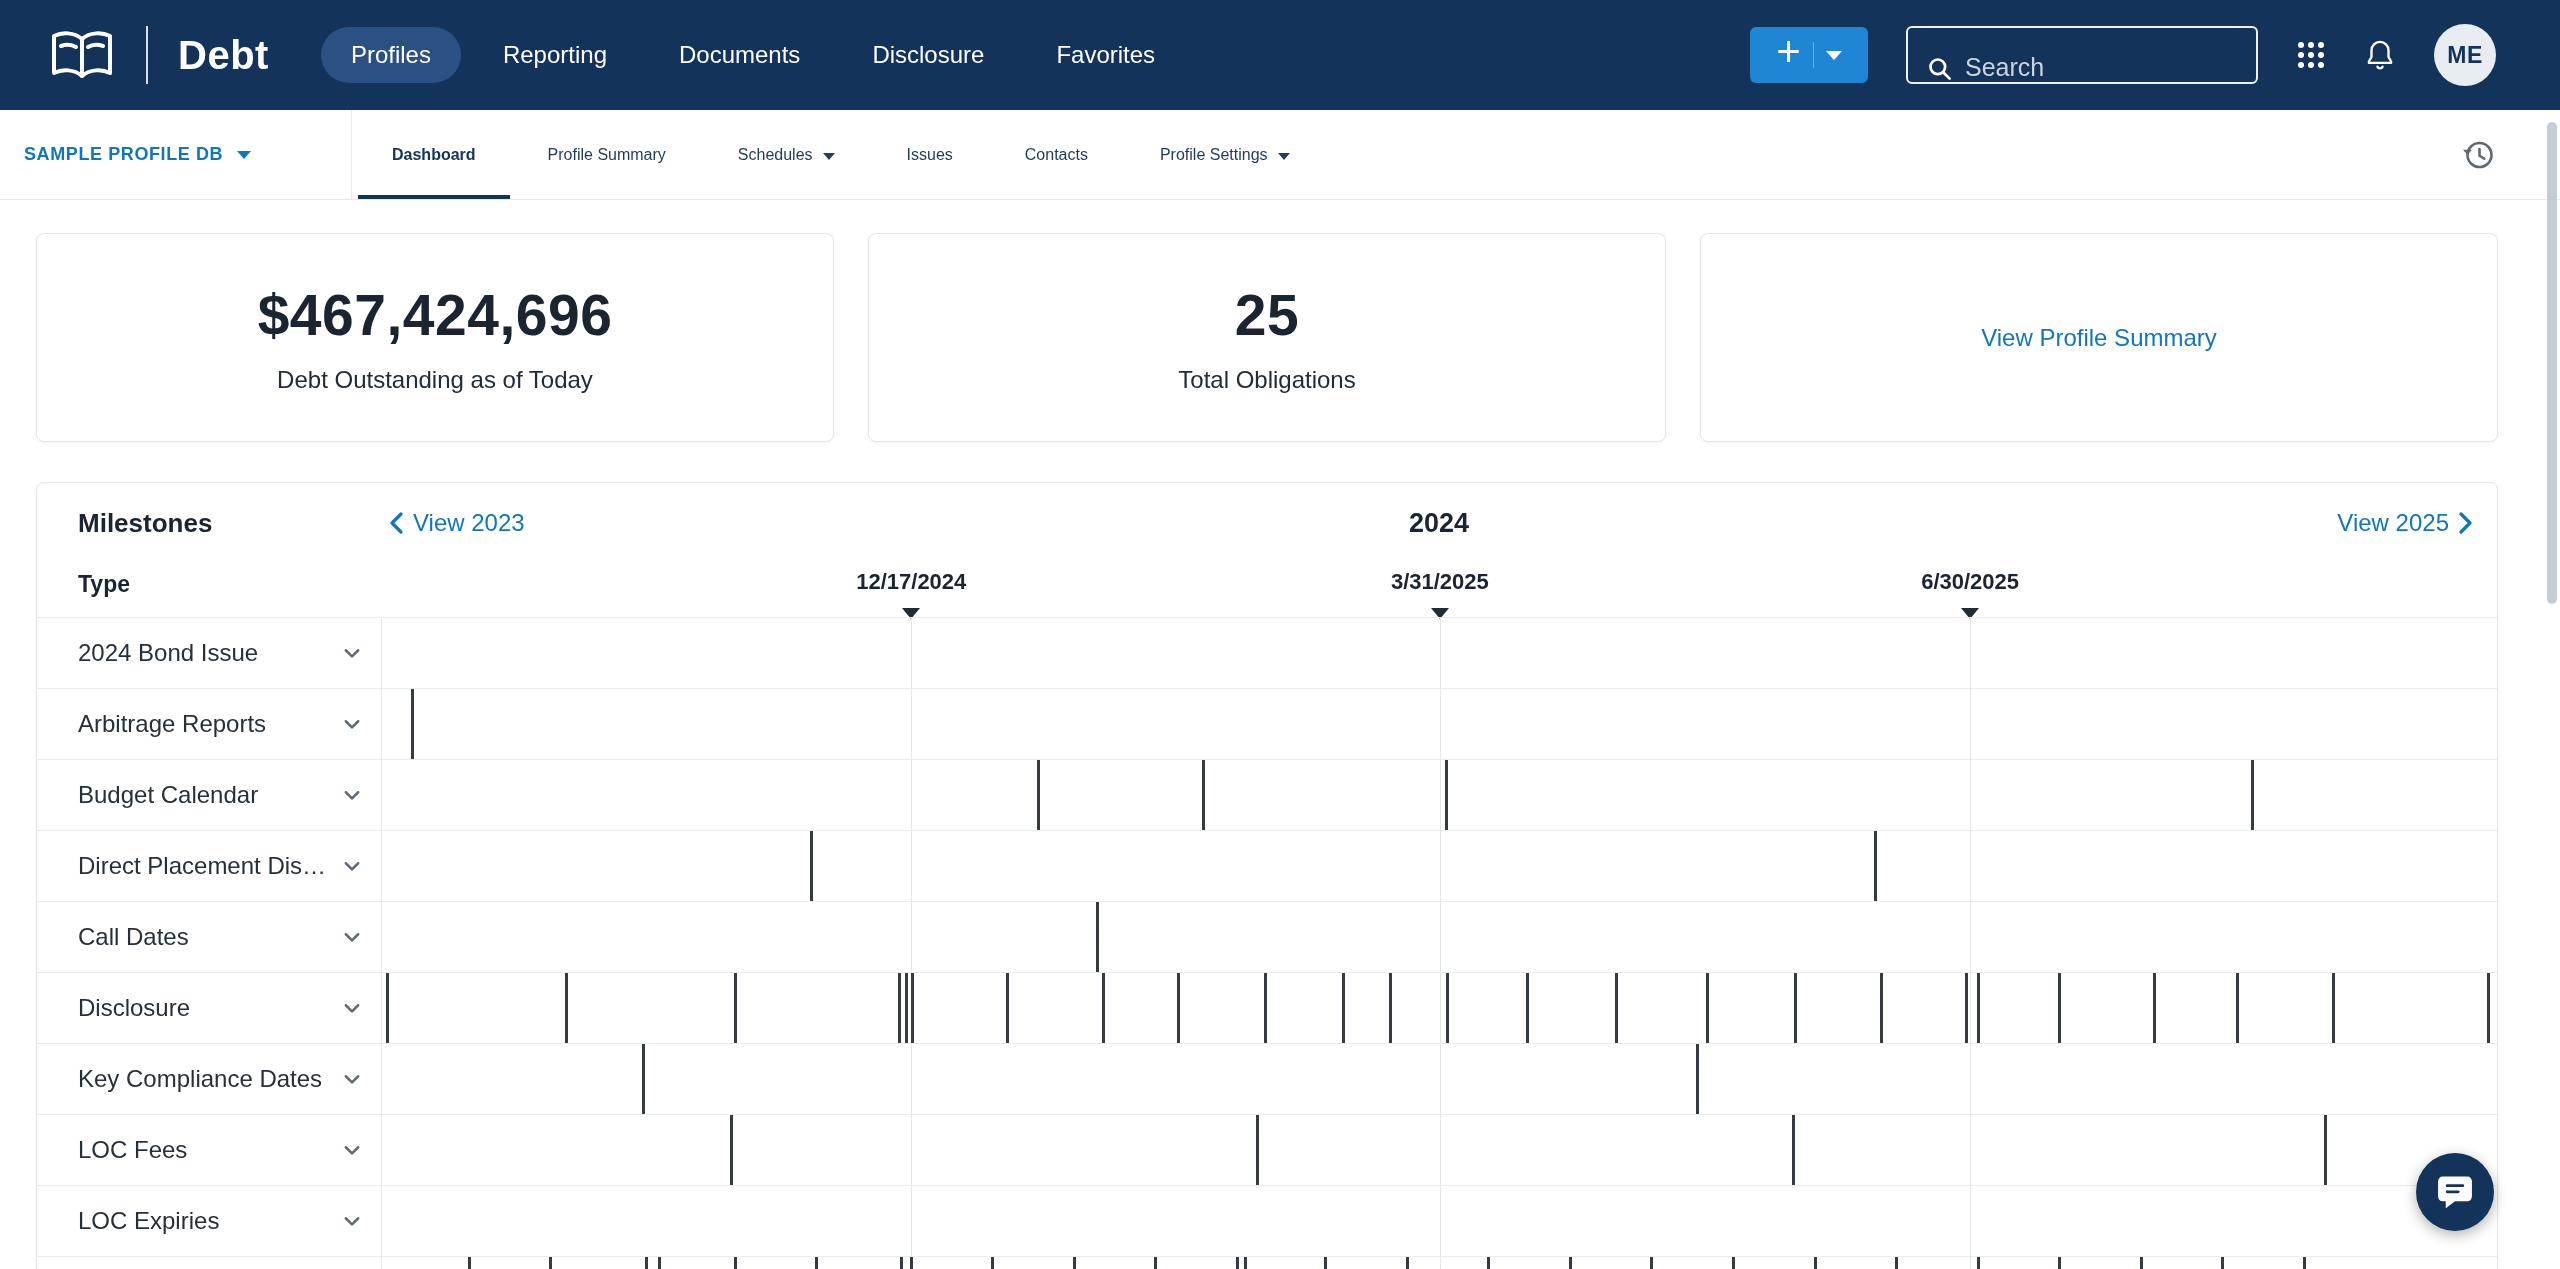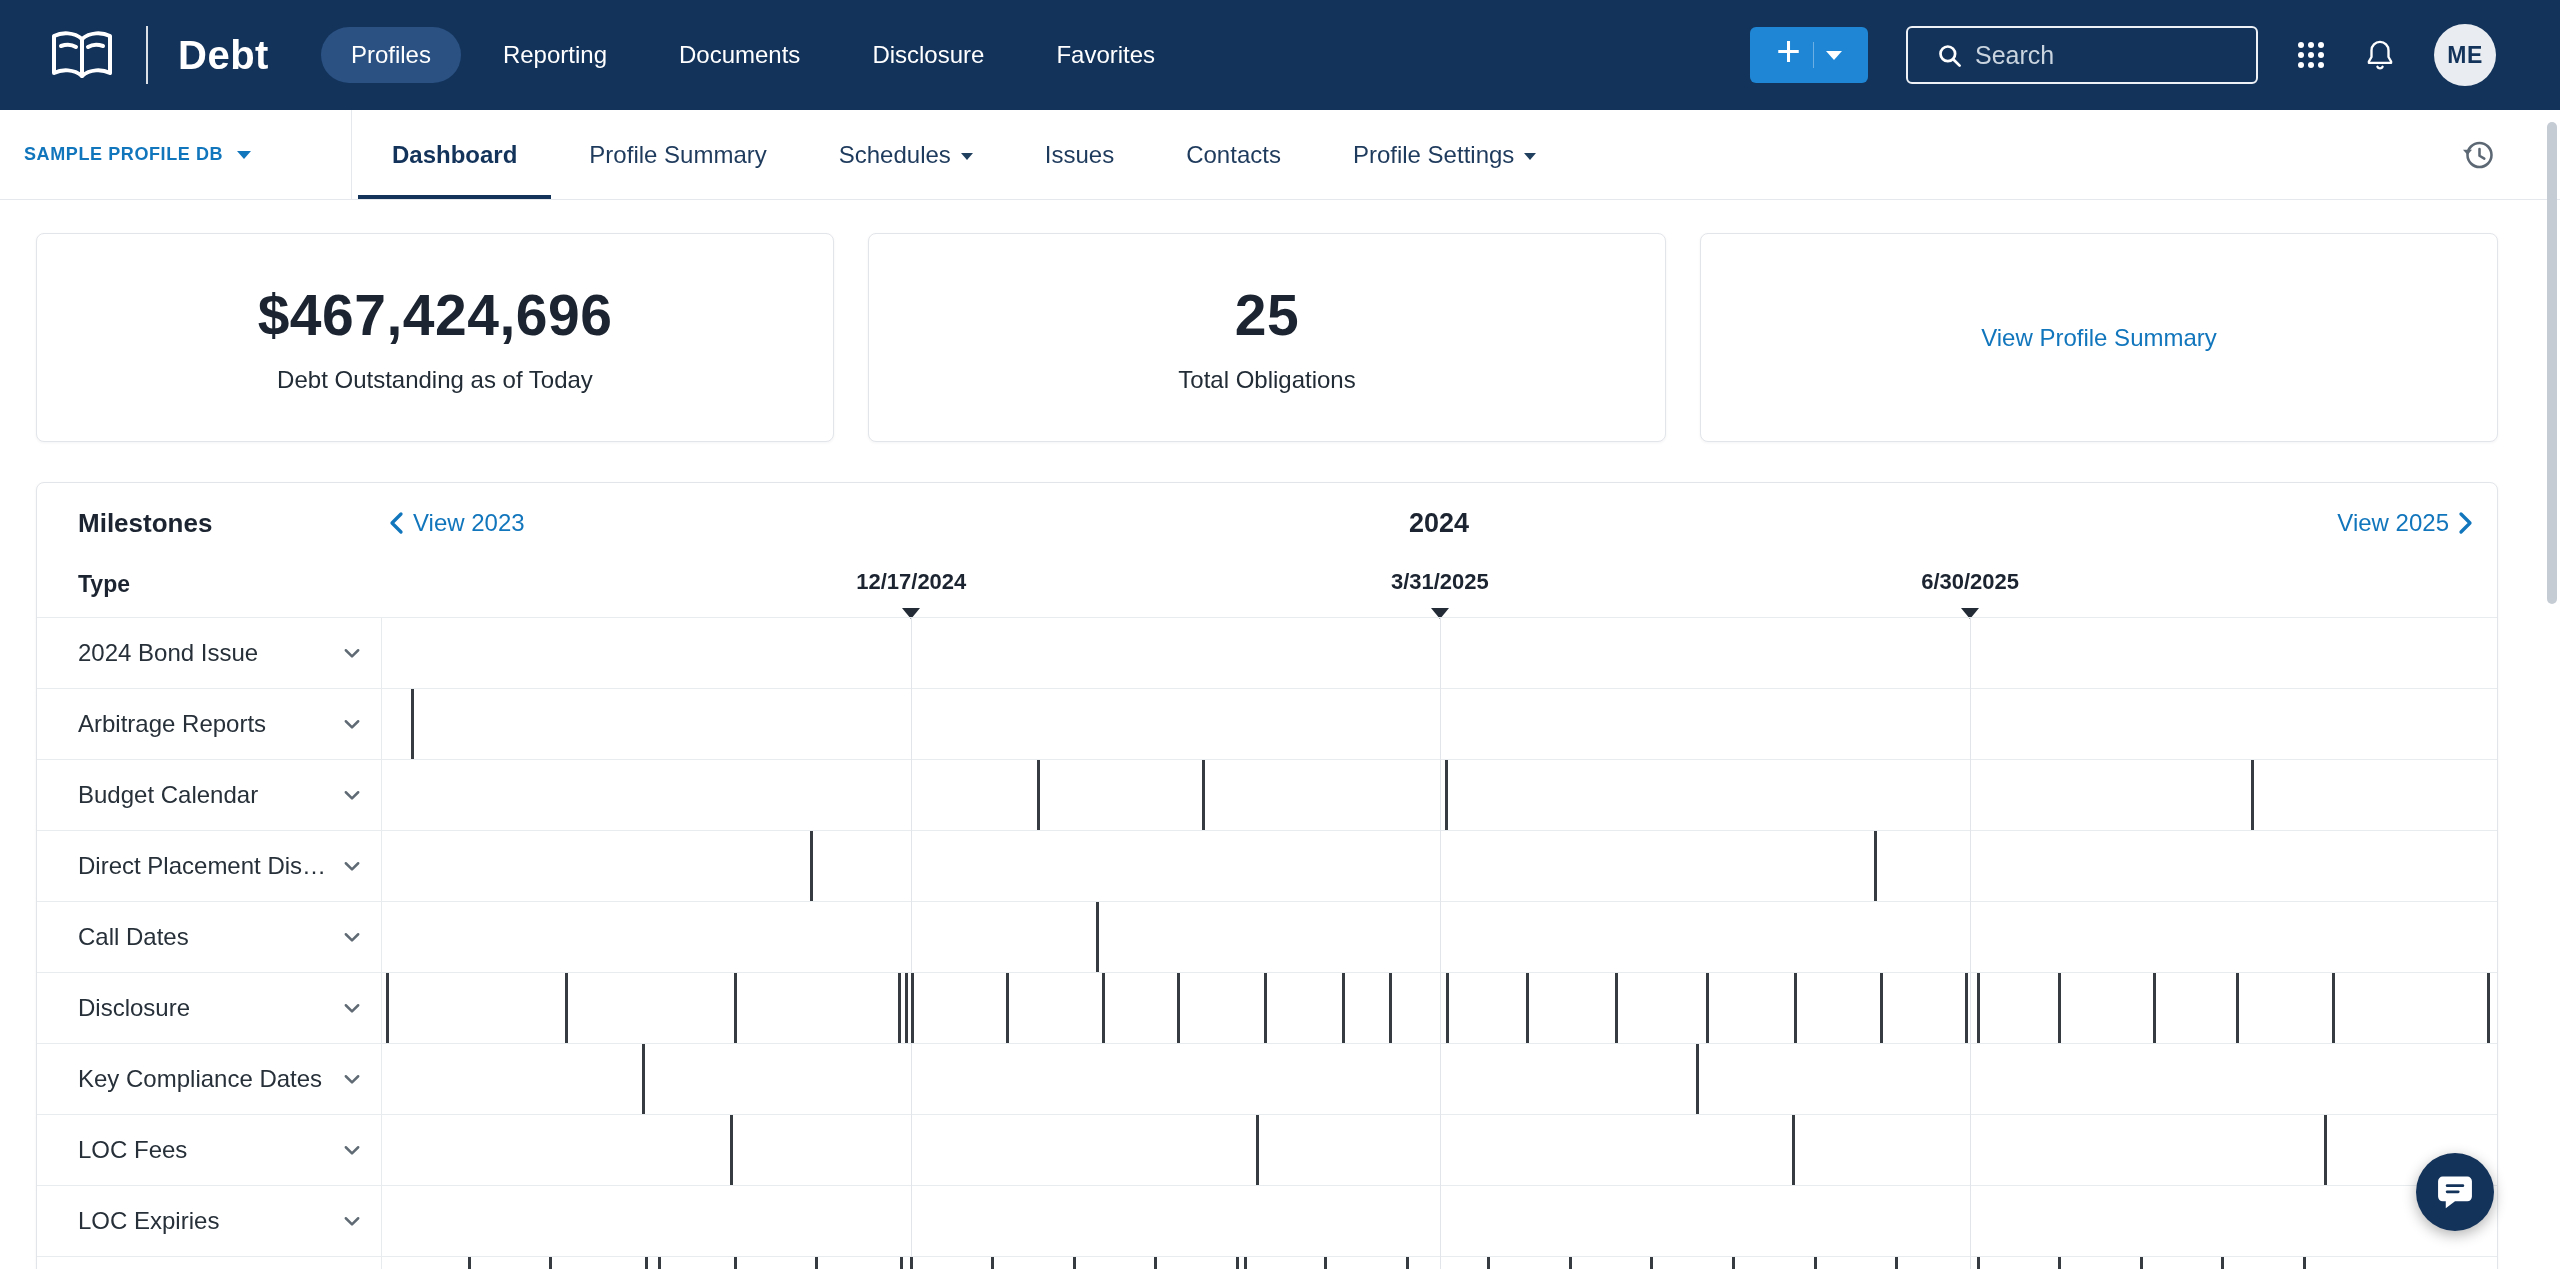--- a/index.html
+++ b/index.html
@@ -23,32 +23,32 @@
   .primary-nav{display:flex;align-items:center;gap:12px;margin-left:52px;}
   .nav-item{color:#fff;font-size:24px;font-weight:500;padding:14px 30px;border-radius:999px;white-space:nowrap;cursor:pointer;}
   .nav-item.active{background:var(--pill);}
   .top-right{margin-left:auto;display:flex;align-items:center;gap:38px;}
   .add-btn{width:118px;height:56px;background:var(--accent);border-radius:6px;display:flex;align-items:center;justify-content:center;gap:12px;cursor:pointer;}
   .plus{color:#fff;font-size:42px;font-weight:300;line-height:1;transform:translateY(-3px);}
   .add-sep{width:1px;height:26px;background:rgba(255,255,255,.35);}
   .caret-down{width:0;height:0;border-left:8px solid transparent;border-right:8px solid transparent;border-top:9px solid #fff;}
   .caret-blue{border-left:7px solid transparent;border-right:7px solid transparent;border-top:8px solid var(--link);}
   .caret-dark{border-left:6px solid transparent;border-right:6px solid transparent;border-top:7px solid #21405f;margin-top:4px;}
-  .search{width:352px;height:58px;border:2px solid #eef2f6;border-radius:6px;display:flex;align-items:center;padding:0 28px;gap:12px;}
+  .search{width:352px;height:58px;border:2px solid #eef2f6;border-radius:6px;display:flex;align-items:flex-end;padding:0 18px;gap:12px;}
   .search input{flex:1;min-width:0;background:transparent;border:none;outline:none;color:#fff;font-size:25px;font-family:inherit;}
   .search input::placeholder{color:#c9d4df;}
   .grid-icon,.bell{display:flex;cursor:pointer;}
   .avatar{width:62px;height:62px;border-radius:50%;background:#e9edf1;color:var(--navy);font-size:23px;font-weight:700;display:flex;align-items:center;justify-content:center;letter-spacing:.5px;cursor:pointer;}
 
   
   .subnav{height:90px;background:#fff;border-bottom:1px solid #e5e8ec;display:flex;align-items:stretch;position:relative;}
   .profile-select{width:352px;flex:none;display:flex;align-items:center;gap:14px;padding-left:24px;border-right:1px solid #e5e8ec;cursor:pointer;}
   .profile-name{color:var(--link);font-size:18px;font-weight:700;letter-spacing:.6px;white-space:nowrap;}
   .tabs{display:flex;align-items:stretch;margin-left:6px;gap:4px;}
-  .tab{display:flex;align-items:center;gap:10px;padding:0 34px;font-size:24px;color:#1e3a5c;position:relative;white-space:nowrap;cursor:pointer;}
+  .tab{display:flex;align-items:center;gap:10px;padding:0 34px;font-size:16px;color:#1e3a5c;position:relative;white-space:nowrap;cursor:pointer;}
   .tab.active{font-weight:700;color:var(--navy);}
   .tab.active::after{content:"";position:absolute;left:0;right:0;bottom:0;height:4px;background:var(--navy);}
   .history{position:absolute;right:64px;top:50%;transform:translateY(-50%);display:flex;cursor:pointer;}
 
   
   .cards{display:flex;gap:34px;margin:33px 62px 0 36px;}
   .card{flex:1;height:209px;background:#fff;border:1px solid #e2e5e9;border-radius:8px;display:flex;flex-direction:column;align-items:center;justify-content:center;box-shadow:0 1px 3px rgba(20,40,70,.05);}
   .card-value{font-size:57px;font-weight:800;color:#1b2430;letter-spacing:.5px;}
   .card-label{margin-top:18px;font-size:24px;color:#222c36;}
   .card-link{font-size:24px;color:var(--link);font-weight:500;cursor:pointer;}

